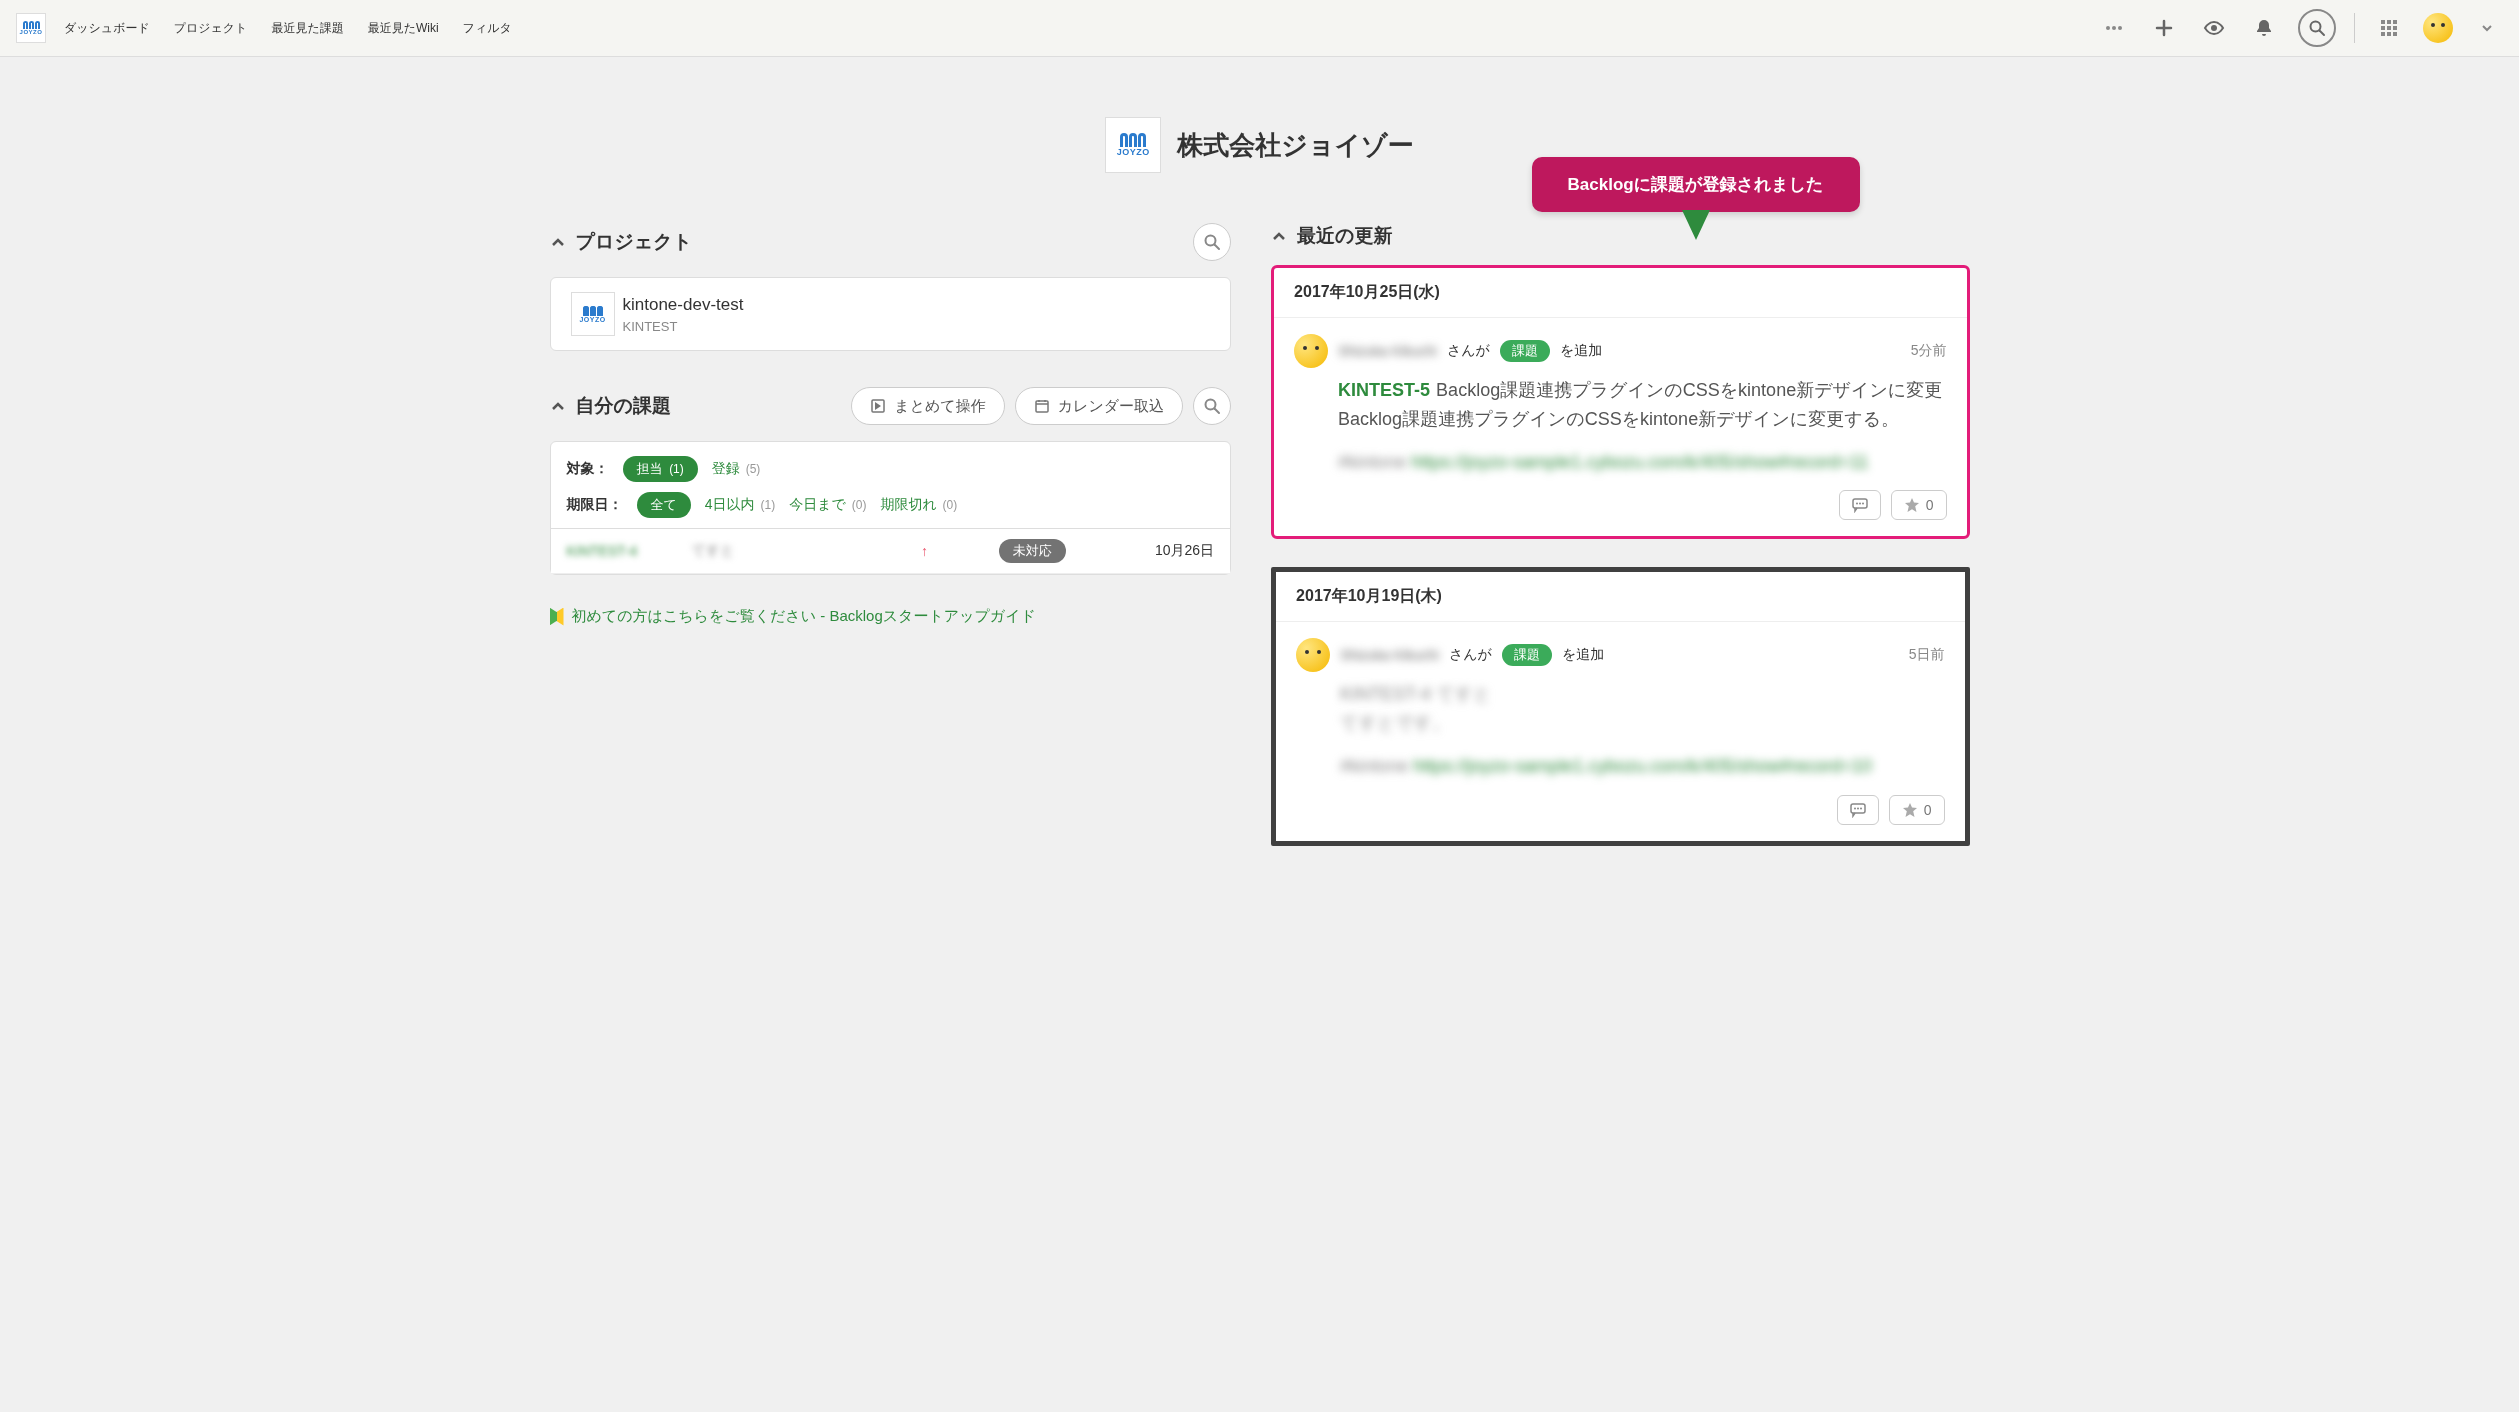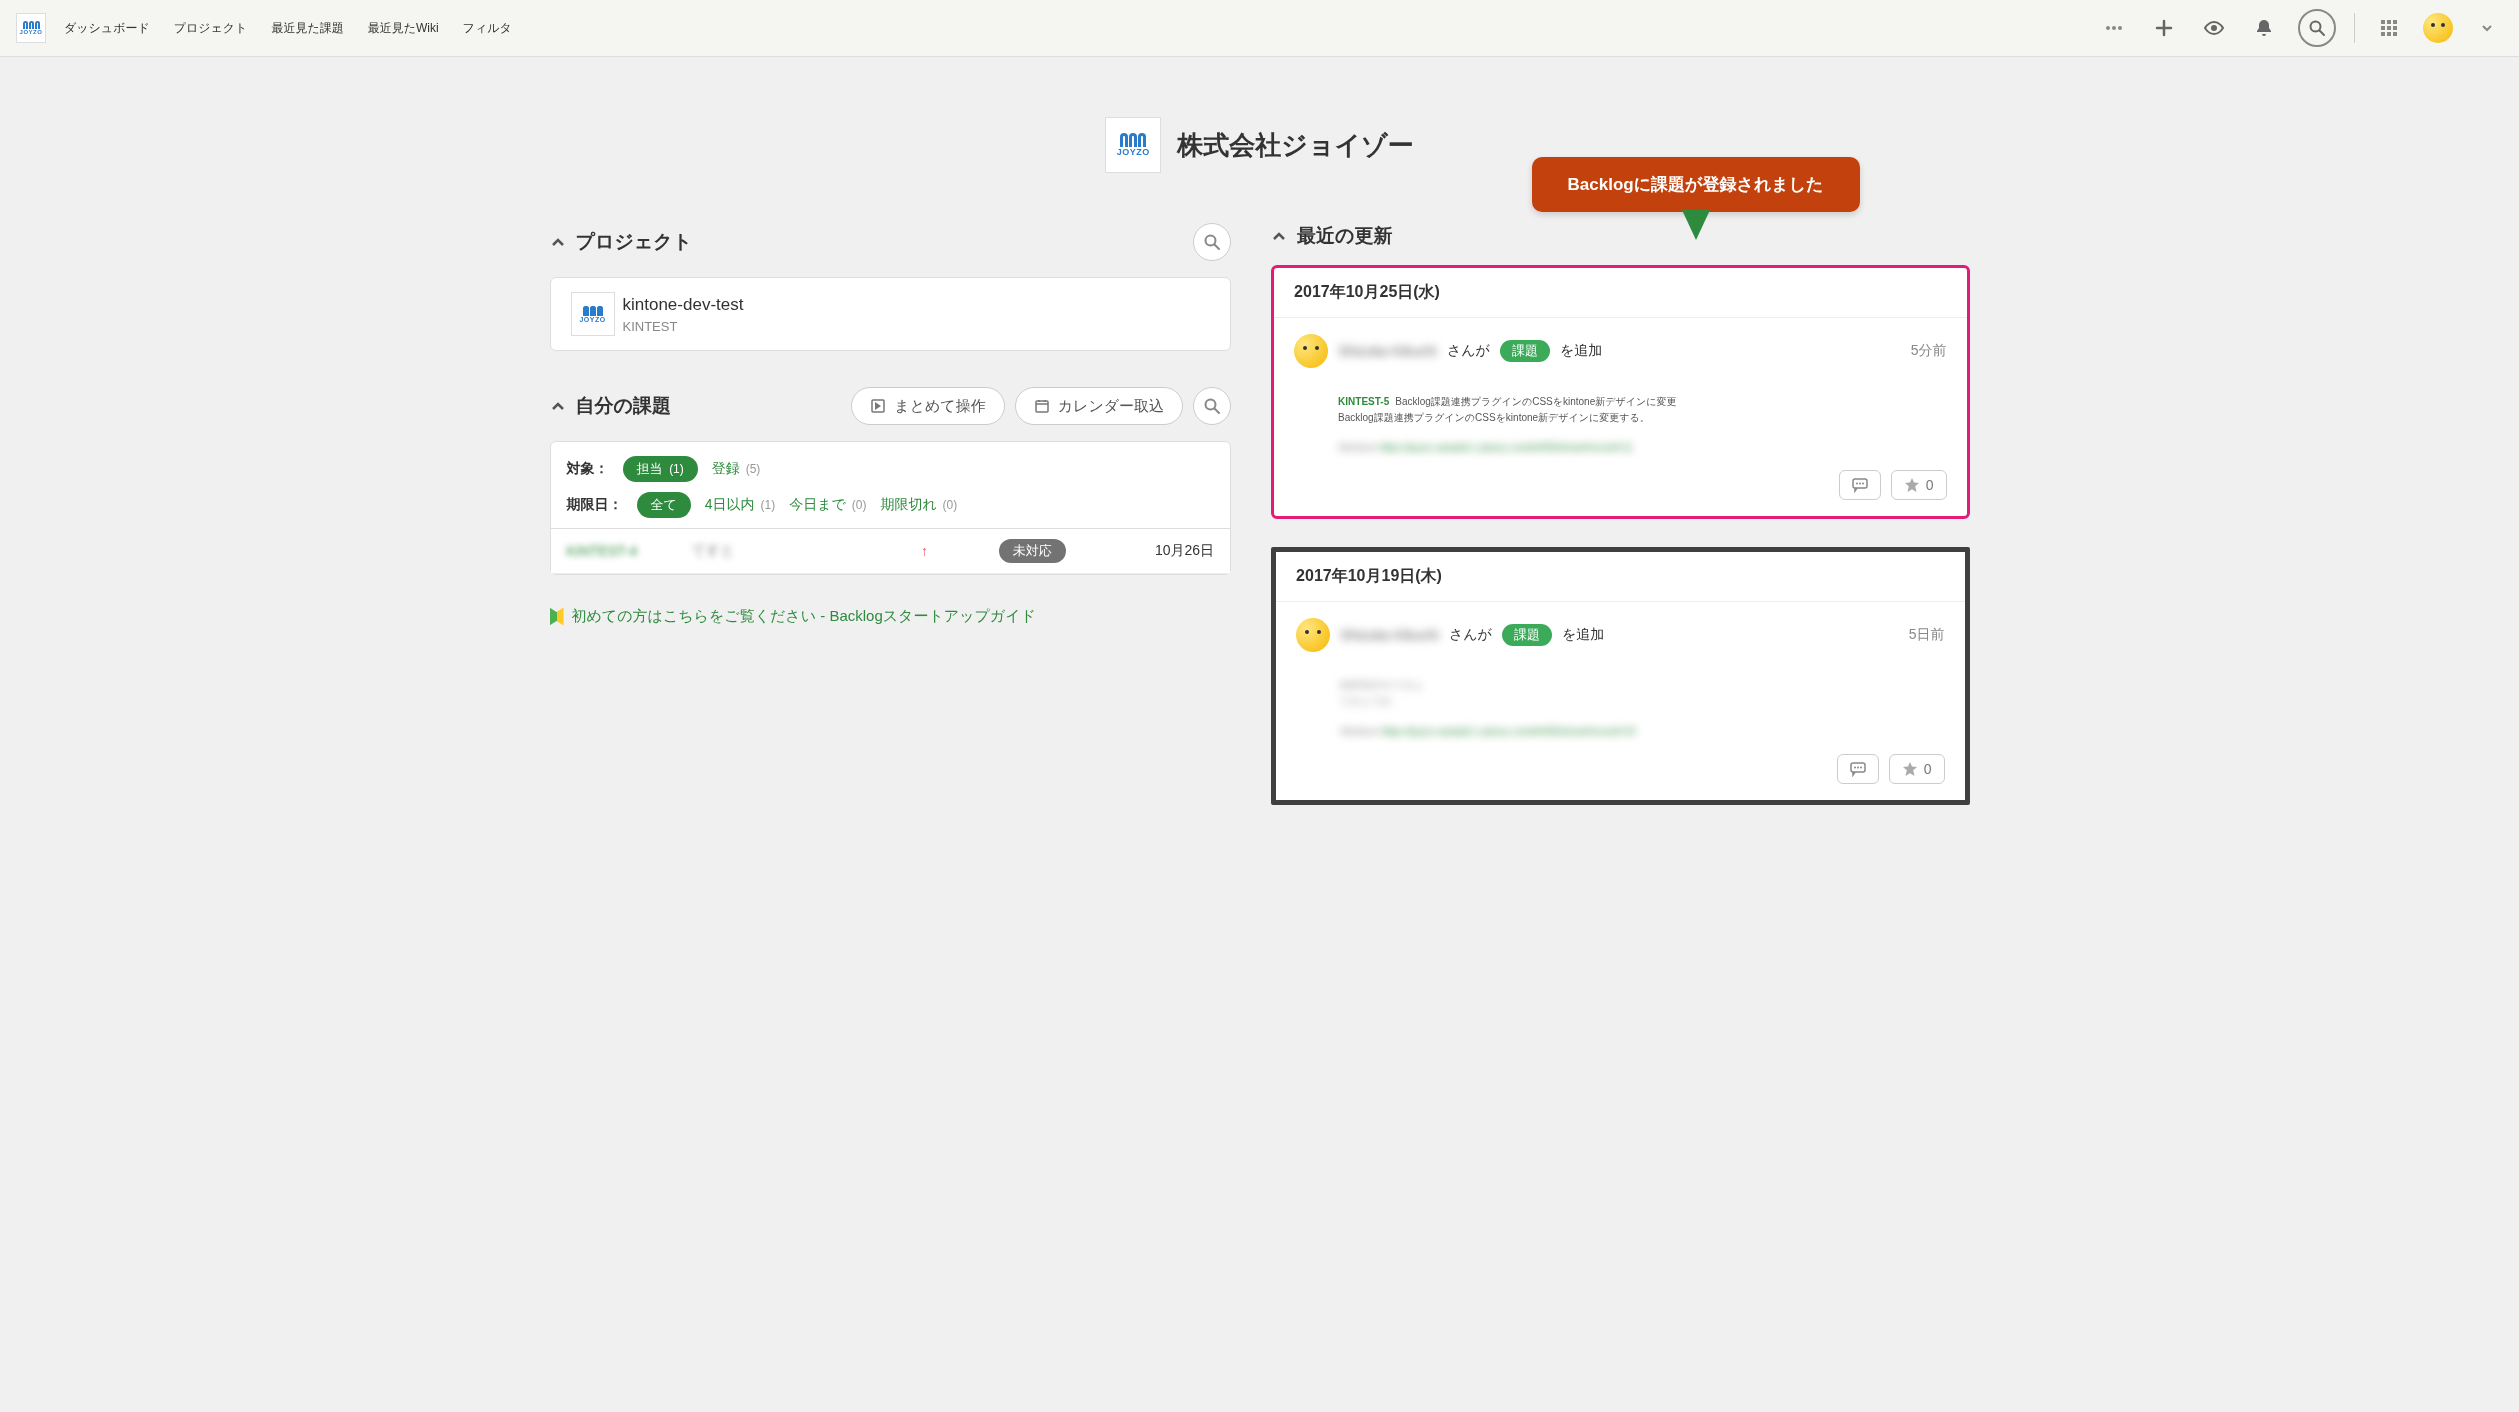--- a/index.html
+++ b/index.html
@@ -24,21 +24,21 @@
   
   .page { max-width: 1460px; margin: 0 auto; padding: 30px 20px; }
   .company-head { text-align: center; margin: 30px 0 50px; position: relative; }
   .company-head-inner { display: inline-flex; align-items: center; gap: 16px; }
   .company-logo { width: 56px; height: 56px; background: #fff; border: 1px solid #ddd; display: flex; flex-direction: column; align-items: center; justify-content: center; }
   .company-logo .logo-arcs .logo-arc { width:8px; height:14px; border-width:3px; }
   .company-logo .logo-text { font-size: 9px; }
   .company-title { font-size: 26px; font-weight: bold; }
 
   
-  .callout { position: absolute; right: 110px; top: 40px; background: #c2410c; color: #fff; padding: 16px 36px; border-radius: 10px; font-size: 17px; font-weight: bold; z-index: 5; box-shadow: 0 3px 6px rgba(0,0,0,0.15); }
+  .callout { position: absolute; right: 110px; top: 40px; background: #be185d; color: #fff; padding: 16px 36px; border-radius: 10px; font-size: 17px; font-weight: bold; z-index: 5; box-shadow: 0 3px 6px rgba(0,0,0,0.15); }
   .callout-tail { position: absolute; left: 50%; bottom: -28px; transform: translateX(-50%); width: 0; height: 0; border-left: 14px solid transparent; border-right: 14px solid transparent; border-top: 30px solid #2e8b3d; }
 
   .cols { display: flex; gap: 40px; align-items: flex-start; }
   .col-l { flex: 0 0 48%; }
   .col-r { flex: 1; }
 
   .section-head { display: flex; align-items: center; gap: 10px; margin-bottom: 16px; }
   .section-head .chev { color: #555; }
   .section-head h2 { font-size: 19px; font-weight: bold; flex: 1; }
   .round-btn { width: 38px; height: 38px; border: 1px solid #ccc; border-radius: 50%; background: #fff; display: flex; align-items: center; justify-content: center; cursor: pointer; color: #777; }
@@ -77,21 +77,21 @@
   .updates .day-card.highlight { border: 3px solid #e31c79; border-radius: 6px; }
   .day-head { padding: 14px 20px; font-size: 16px; font-weight: bold; border-bottom: 1px solid #eee; }
   .update-item { padding: 16px 20px; }
   .update-top { display: flex; align-items: center; gap: 10px; }
   .avatar-md { width: 34px; height: 34px; border-radius: 50%; background: radial-gradient(circle at 30% 30%, #ffe680, #f5b800); position: relative; flex-shrink:0; }
   .avatar-md::before, .avatar-md::after { content:''; position:absolute; width:4px; height:4px; background:#333; border-radius:50%; top:12px; }
   .avatar-md::before { left:9px; } .avatar-md::after { right:9px; }
   .blur-name { color: #666; filter: blur(4px); }
   .badge-issue { background: #3bab5a; color: #fff; padding: 2px 12px; border-radius: 12px; font-size: 13px; }
   .time { margin-left: auto; color: #888; font-size: 14px; }
-  .update-body { margin-left: 44px; margin-top: 26px; line-height: 1.6; font-size: 10px; color: #555; }
+  .update-body { margin-left: 44px; margin-top: 8px; line-height: 1.6; font-size: 18px; color: #555; }
   .update-body .issue-key { color: #2e8b3d; font-weight: bold; margin-right: 6px; }
   .blur-line { filter: blur(4px); color: #888; }
   .blur-link { filter: blur(4px); color: #2e8b3d; }
   .update-actions { display: flex; justify-content: flex-end; gap: 10px; margin-top: 14px; }
   .act-btn { border: 1px solid #ccc; border-radius: 6px; background: #fff; padding: 6px 12px; display: inline-flex; align-items: center; gap: 6px; color: #777; cursor: pointer; font-size: 14px; }
 
   svg { display: block; }
 </style>
 </head>
 <body>

